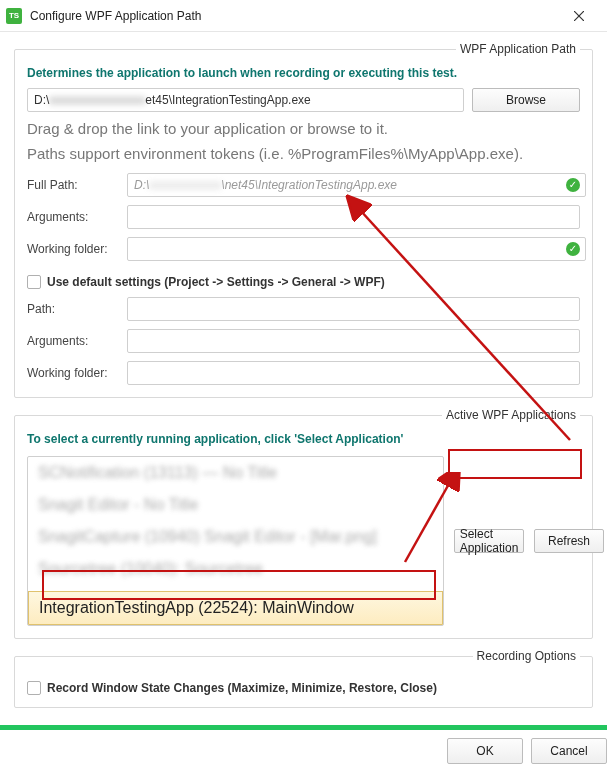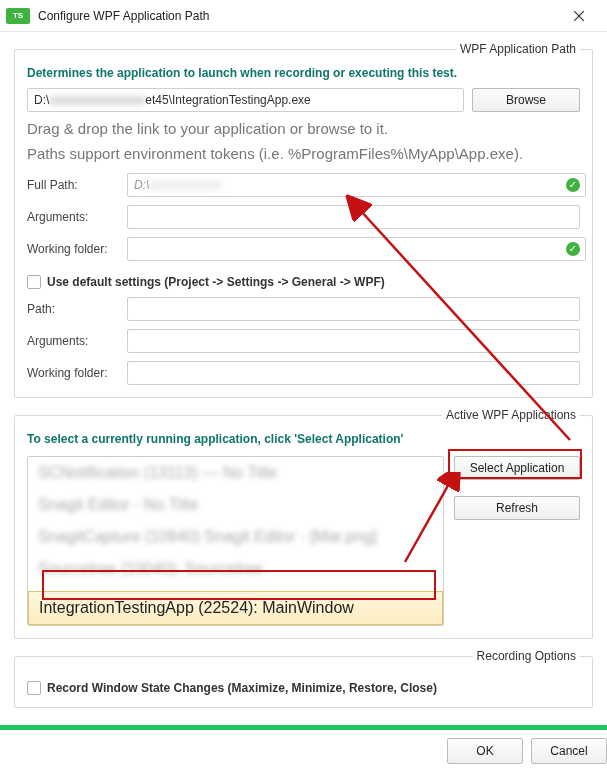--- a/index.html
+++ b/index.html
@@ -15,21 +15,21 @@
     position: relative;
   }
   .titlebar {
     display: flex;
     align-items: center;
     height: 32px;
     padding: 0 8px 0 6px;
     border-bottom: 1px solid #e6e6e6;
   }
   .app-icon {
-    width: 24px; height: 16px;
+    width: 16px; height: 16px;
     background: #3fb23f;
     border-radius: 2px;
     display: flex;
     align-items: center;
     justify-content: center;
     margin-right: 8px;
   }
   .app-icon span { color: #fff; font-size:8px; font-weight:bold; }
   .title-text { flex: 1; font-size: 12px; color: #222; }
   .close-btn {
@@ -131,21 +131,21 @@
   }
   .app-list .item.blurred { filter: blur(2.5px); opacity:0.7; }
   .app-list .item.sel {
     background: linear-gradient(#fef7e0,#fdecc0);
     border:1px solid #e0c26d;
     color:#222;
     filter:none;
     opacity:1;
     margin-top:6px;
   }
-  .side-btns { display:flex;flex-direction:column;gap:16px; width:126px;align-items:center; }
+  .side-btns { display:flex;flex-direction:row;gap:10px; width:126px;align-items:center; }
   .side-btns .btn { width:100%; }
 
   .redbox { position:absolute; border:2px solid #c41212; pointer-events:none; z-index:10; }
   .arrow { position:absolute; stroke:#c41212; fill:#c41212; z-index:9; }
 
   .footer {
     position:absolute;
     bottom:0; left:0; right:0;
     height:46px;
     border-top:5px solid #22c55e;
@@ -193,20 +193,21 @@
   </div>
 
   <div class="helper">Drag &amp; drop the link to your application or browse to it.</div>
   <div class="helper" style="margin-top:2px">Paths support environment tokens (i.e. %ProgramFiles%\MyApp\App.exe).</div>
 
   <div class="row">
     <div class="label">Full Path:</div>
     <div class="input ro">
       <span>D:\</span>
       <span class="partial-blur">xxxxxxxxxxxx</span>
+      <span>\net45\IntegrationTestingApp.exe</span>
     </div>
     <div class="valid-badge"></div>
   </div>
   <div class="row">
     <div class="label">Arguments:</div>
     <div class="input"></div>
   </div>
   <div class="row">
     <div class="label">Working folder:</div>
     <div class="input"></div>

